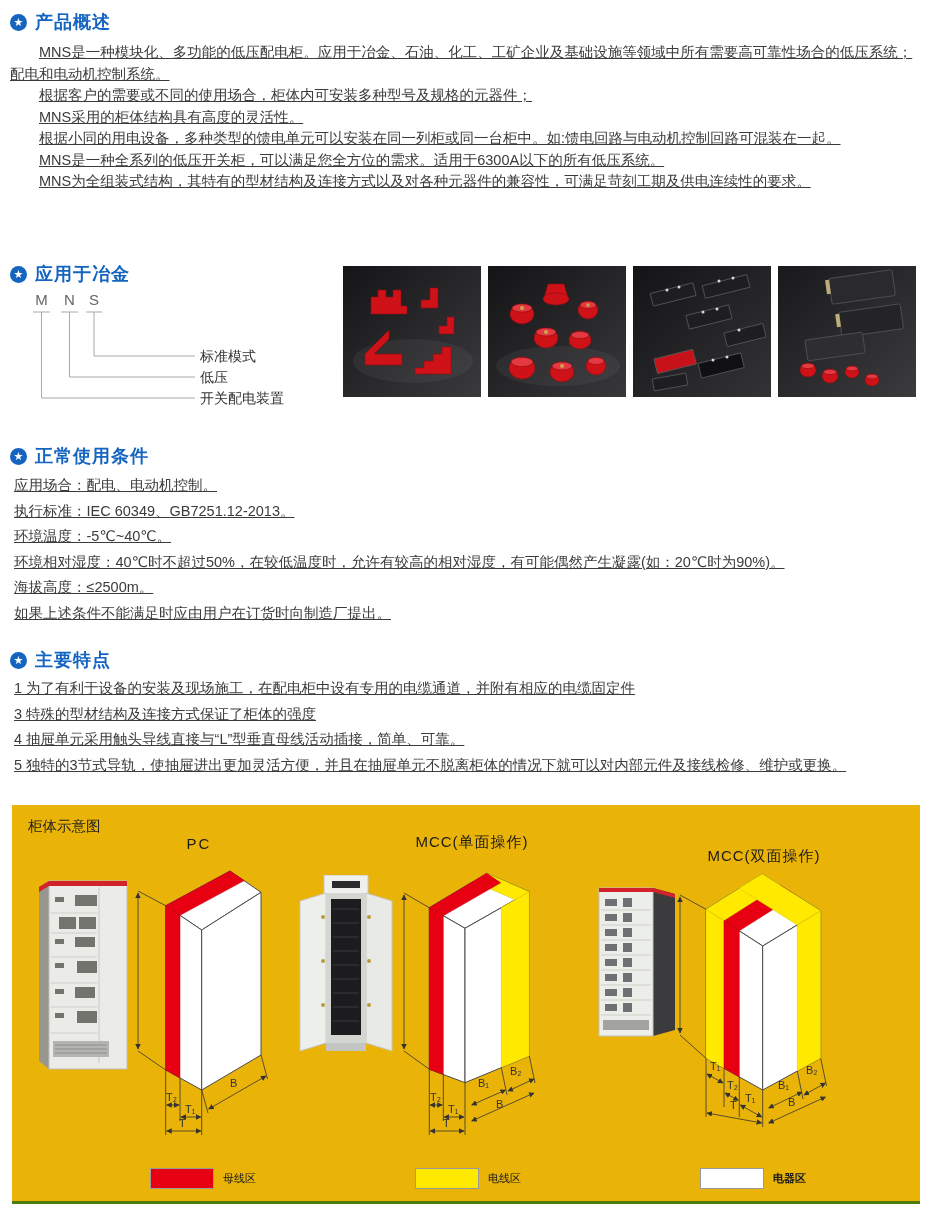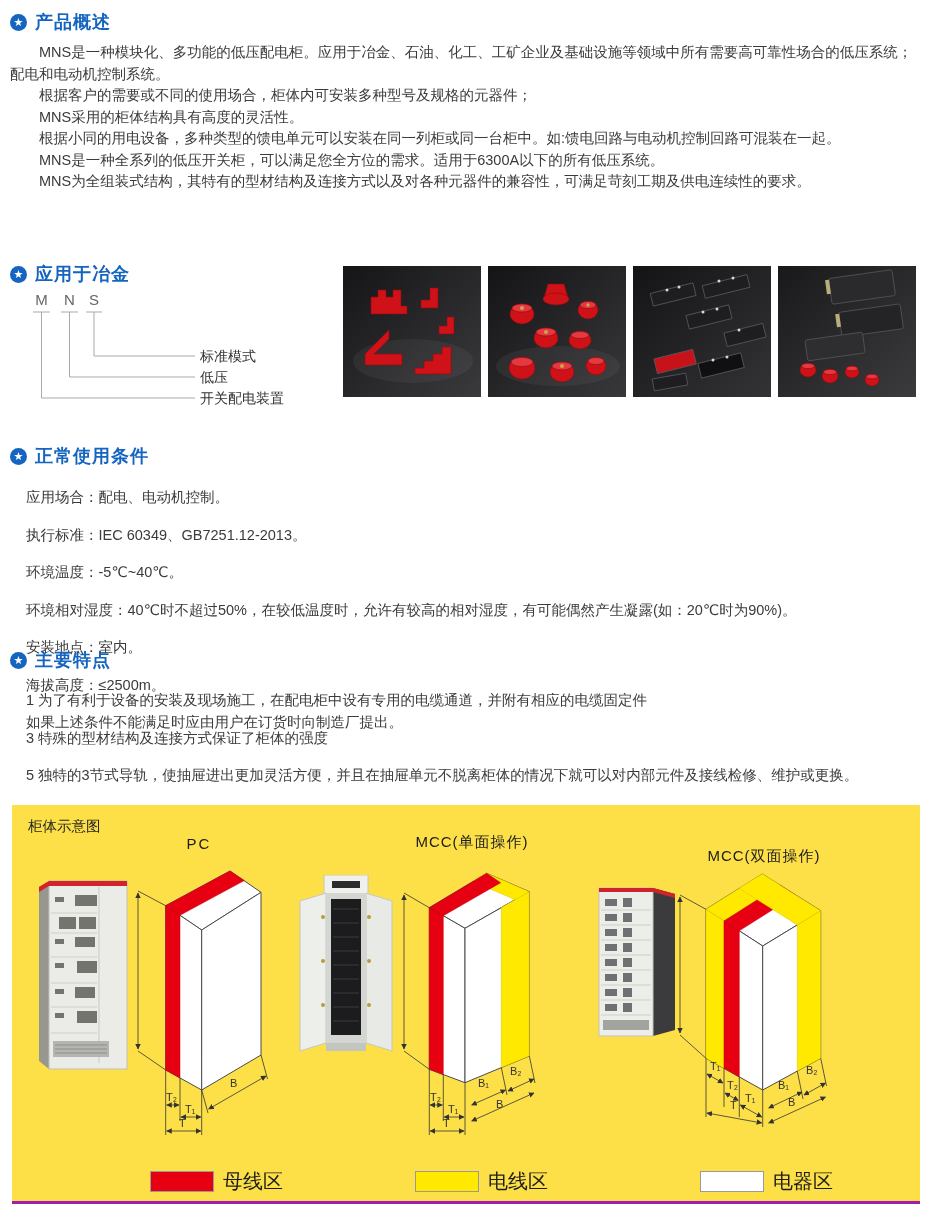--- a/index.html
+++ b/index.html
@@ -3,31 +3,31 @@
 <meta charset="utf-8">
 <style>
   html,body{margin:0;padding:0;background:#fff;}
   .page{position:relative;width:930px;height:1219px;background:#fff;overflow:hidden;
         font-family:"Liberation Sans","DejaVu Sans",sans-serif;color:#3b3b3b;}
   .sec-head{position:absolute;left:10px;display:flex;align-items:center;gap:8px;}
   .sec-head .star{width:17px;height:17px;border-radius:50%;background:#1565c0;color:#fff;
         font-size:11px;line-height:17px;text-align:center;flex:0 0 17px;}
   .sec-head .t{color:#1565c0;font-size:18px;font-weight:bold;letter-spacing:1px;}
   .paras{position:absolute;left:10px;right:8px;font-size:14.5px;line-height:21.5px;color:#3b3b3b;}
-  .paras p{margin:0;text-indent:2em;}
-  .plain p{margin:16px;text-indent:0;}
+  .paras p{margin:0;text-indent:2em;text-decoration:underline;}
+  .plain p{margin:4px;text-indent:0;}
   .photos{position:absolute;top:266px;left:343px;display:flex;gap:7px;}
   .photo{width:138px;height:131px;}
-  .panel{position:absolute;left:12px;top:805px;width:908px;height:396px;background:#fde047;
-         border-bottom:3px solid #a21caf;}
+  .panel{position:absolute;left:12px;top:805px;width:908px;height:396px;background:#eab308;
+         border-bottom:3px solid #4d7c0f;}
   .panel .ptitle{position:absolute;left:16px;top:12px;font-size:14.5px;color:#1e1e1e;}
   .collabel{position:absolute;font-size:15px;color:#1c1c1c;text-align:center;letter-spacing:1px;}
   .legend-item{position:absolute;display:flex;align-items:center;gap:9px;}
   .legend-item .sw{width:62px;height:19px;border:1px solid #9a9a9a;}
-  .legend-item .lt{font-size:20px;color:#1c1c1c;}
+  .legend-item .lt{font-size:11px;color:#1c1c1c;}
   svg{display:block;}
   .dimtxt{font-size:11px;fill:#333;}
   .mnstxt{font-size:15px;fill:#666;}
   .mnslbl{font-size:14px;fill:#333;}
 </style>
 </head>
 <body>
 
 <div class="page">
 
@@ -182,32 +182,32 @@
 
   <div class="sec-head" style="top:444px;">
     <span class="star">★</span>
     <span class="t">正常使用条件</span>
   </div>
   <div class="paras plain" style="top:471px;">
     <p>应用场合：配电、电动机控制。</p>
     <p>执行标准：IEC 60349、GB7251.12-2013。</p>
     <p>环境温度：-5℃~40℃。</p>
     <p>环境相对湿度：40℃时不超过50%，在较低温度时，允许有较高的相对湿度，有可能偶然产生凝露(如：20℃时为90%)。</p>
-    <p>安装地点：室内。</p>
     <p>海拔高度：≤2500m。</p>
     <p>如果上述条件不能满足时应由用户在订货时向制造厂提出。</p>
   </div>
 
   <div class="sec-head" style="top:648px;">
     <span class="star">★</span>
     <span class="t">主要特点</span>
   </div>
   <div class="paras plain" style="top:674px;">
     <p>1 为了有利于设备的安装及现场施工，在配电柜中设有专用的电缆通道，并附有相应的电缆固定件</p>
     <p>3 特殊的型材结构及连接方式保证了柜体的强度</p>
+    <p>4 抽屉单元采用触头导线直接与“L”型垂直母线活动插接，简单、可靠。</p>
     <p>5 独特的3节式导轨，使抽屉进出更加灵活方便，并且在抽屉单元不脱离柜体的情况下就可以对内部元件及接线检修、维护或更换。</p>
   </div>
 
   <div class="panel">
     <div class="ptitle">柜体示意图</div>
     <div class="collabel" style="left:132px;top:30px;width:110px;letter-spacing:2px;">PC</div>
     <div class="collabel" style="left:375px;top:28px;width:170px;">MCC(单面操作)</div>
     <div class="collabel" style="left:667px;top:42px;width:170px;">MCC(双面操作)</div>
 
     <svg style="position:absolute;left:23px;top:68px;" width="95" height="200" viewBox="0 0 95 200">
@@ -436,19 +436,19 @@
     </svg>
 
     <div class="legend-item" style="left:138px;top:363px;">
       <span class="sw" style="background:#e60012;"></span>
       <span class="lt">母线区</span>
     </div>
     <div class="legend-item" style="left:403px;top:363px;">
       <span class="sw" style="background:#ffe900;"></span>
       <span class="lt">电线区</span>
     </div>
-    <div class="legend-item" style="left:688px;top:363px;">
+    <div class="legend-item" style="left:688px;top:363px;font-weight:bold;">
       <span class="sw" style="background:#ffffff;"></span>
       <span class="lt">电器区</span>
     </div>
   </div>
 
 </div>
 
 </body></html>

